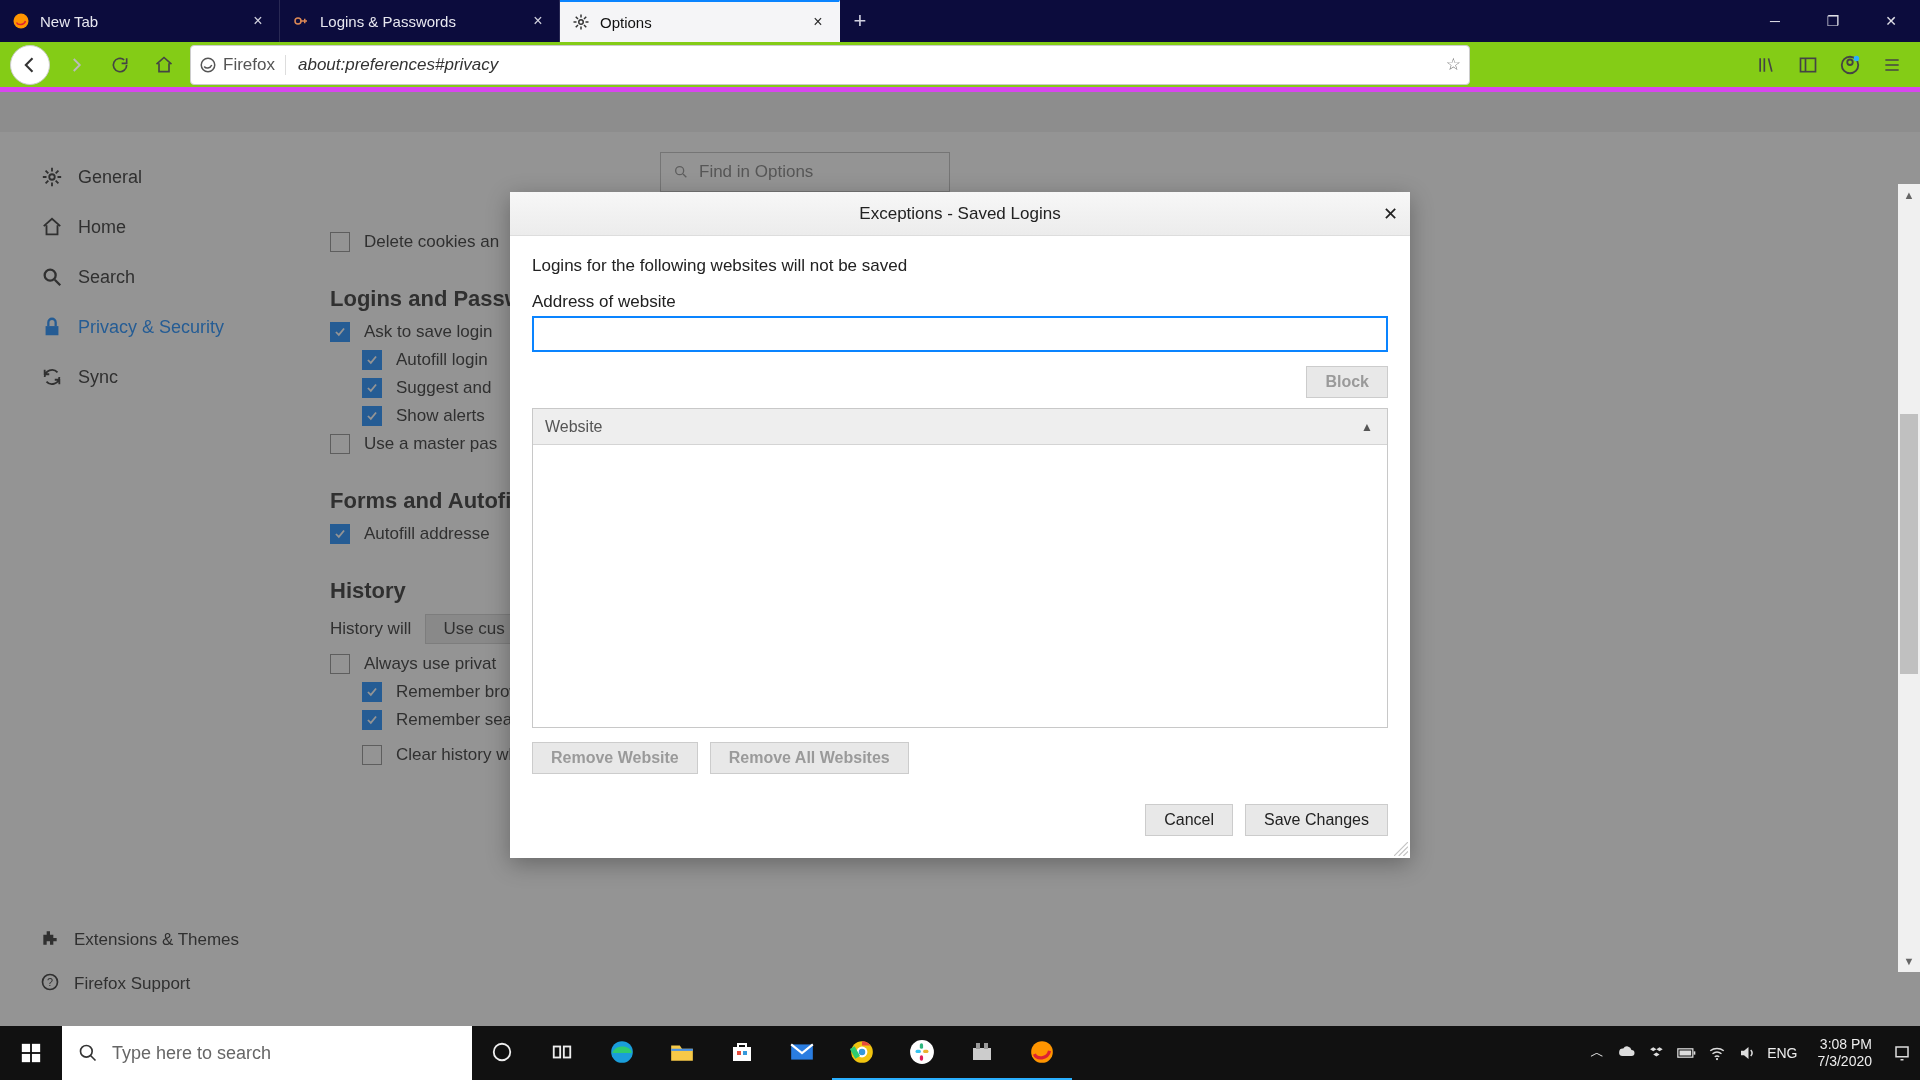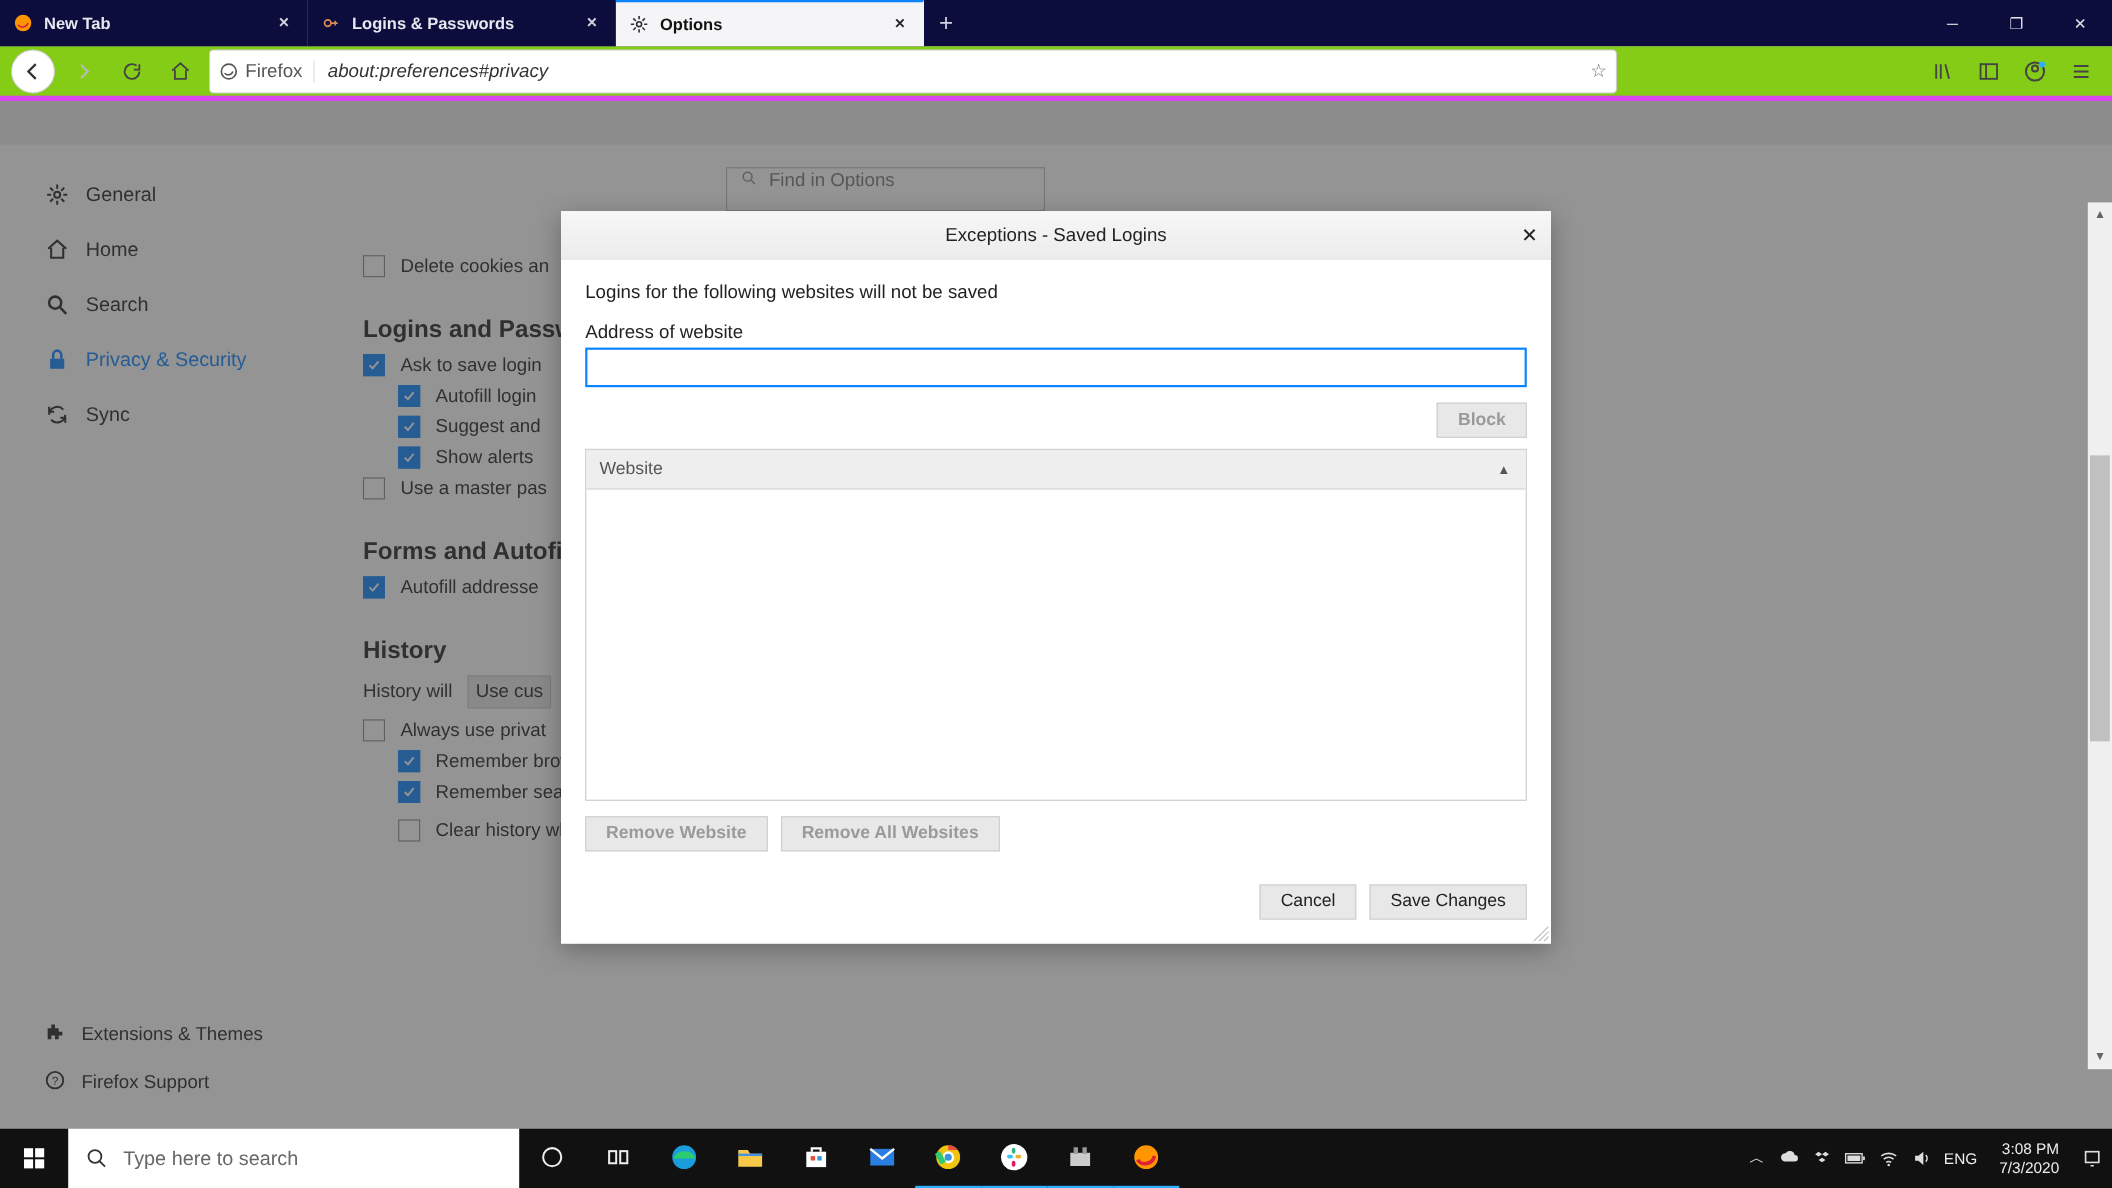--- a/index.html
+++ b/index.html
@@ -1,21 +1,21 @@
 <!DOCTYPE html>
 <html><head>
 <meta charset="utf-8">
 <style>
 * { margin: 0; padding: 0; box-sizing: border-box; font-family: "Segoe UI", Arial, sans-serif; }
 html, body { width: 1920px; height: 1080px; overflow: hidden; background: #f0f0f0; }
 
 
 .titlebar { background: #0c0c3d; height: 42px; display: flex; align-items: stretch; color: #fff; position: relative; }
 .tabs { display: flex; height: 100%; }
-.tab { display: flex; align-items: center; padding: 0 12px; min-width: 280px; border-right: 1px solid rgba(255,255,255,0.12); font-size: 15px; position: relative; font-weight: bold; }
+.tab { display: flex; align-items: center; padding: 0 12px; min-width: 280px; border-right: 1px solid rgba(255,255,255,0.12); font-size: 15px; position: relative; }
 .tab.inact { background: #0c0c3d; color: #e8e8f0; }
 .tab.act { background: #f5f5f7; color: #111; border-top: 2px solid #0a84ff; }
 .tab .tlabel { margin-left: 10px; flex: 1; white-space: nowrap; }
 .tab .tclose { width: 18px; height: 18px; display: flex; align-items: center; justify-content: center; font-size: 16px; opacity: .9; }
 .tab .ticon { width: 18px; height: 18px; display: inline-flex; align-items: center; justify-content: center; }
 .newtab { width: 40px; display: flex; align-items: center; justify-content: center; font-size: 22px; color: #d0d0e0; }
 .winctrl { margin-left: auto; display: flex; }
 .winctrl div { width: 58px; display: flex; align-items: center; justify-content: center; color: #e0e0e8; font-size: 14px; }
 
 
@@ -33,30 +33,30 @@
 .content-wrap { position: relative; height: calc(100% - 92px - 54px); }
 .content { position: absolute; inset: 0; background: #fff; display: flex; margin-top: 40px; }
 .sidebar { width: 300px; padding: 20px 10px 10px 40px; }
 .navitem { display: flex; align-items: center; gap: 14px; height: 50px; font-size: 18px; color: #222; }
 .navitem.sel { color: #0a84ff; }
 .navitem .nicon { width: 24px; height: 24px; display: flex; align-items: center; justify-content: center; }
 .bottomlinks { position: absolute; bottom: 20px; left: 40px; }
 .bottomlinks div { display: flex; align-items: center; gap: 14px; height: 44px; font-size: 17px; color: #222; }
 
 .main { flex: 1; padding: 20px 30px; position: relative; }
-.search-opt { margin-left: 330px; width: 290px; height: 40px; border: 1px solid #bbb; display: flex; padding: 1px 12px; color: #777; gap: 10px; font-size: 17px; }
+.search-opt { margin-left: 330px; width: 290px; height: 40px; border: 1px solid #bbb; display: flex; align-items: center; padding: 12px 12px; color: #777; gap: 10px; font-size: 17px; }
 
 .settings { margin-top: 40px; font-size: 17px; color: #222; }
 .checkrow { display: flex; align-items: center; gap: 14px; margin: 8px 0; }
 .checkrow.indent { margin-left: 32px; }
 .checkbox { width: 20px; height: 20px; border: 1px solid #888; background: #fff; display: inline-flex; align-items: center; justify-content: center; }
 .checkbox.chk { background: #0a84ff; border-color: #0a84ff; color: #fff; }
 .checkbox.chk svg { width: 14px; height: 14px; }
 .sectionh { font-size: 22px; font-weight: 600; margin-top: 34px; margin-bottom: 10px; }
-.inline-select { display: inline-block; background: #e6e6e6; border: 1px solid #ccc; padding: 4px 6px; }
+.inline-select { display: inline-block; background: #e6e6e6; border: 1px solid #ccc; padding: 4px 17px; }
 .settingsbtn { display: inline-block; border: 1px solid #bbb; background: #eee; padding: 6px 20px; margin-left: 500px; }
 
 .dimmer { position: absolute; inset: 0; background: rgba(60,60,60,0.55); }
 
 
 .dialog { position: absolute; width: 900px; left: 510px; top: 100px; background: #fff; box-shadow: 0 6px 22px rgba(0,0,0,0.3); }
 .dialog-title { height: 44px; background: linear-gradient(#f7f7f7,#ececec); border-bottom: 1px solid #ddd; display: flex; align-items: center; justify-content: center; font-size: 17px; color: #222; position: relative; }
 .dialog-title .dclose { position: absolute; right: 12px; font-size: 18px; color: #222; }
 .dialog-body { padding: 20px 22px 12px; font-size: 17px; color: #222; }
 .dialog-body .desc { margin-bottom: 16px; }

